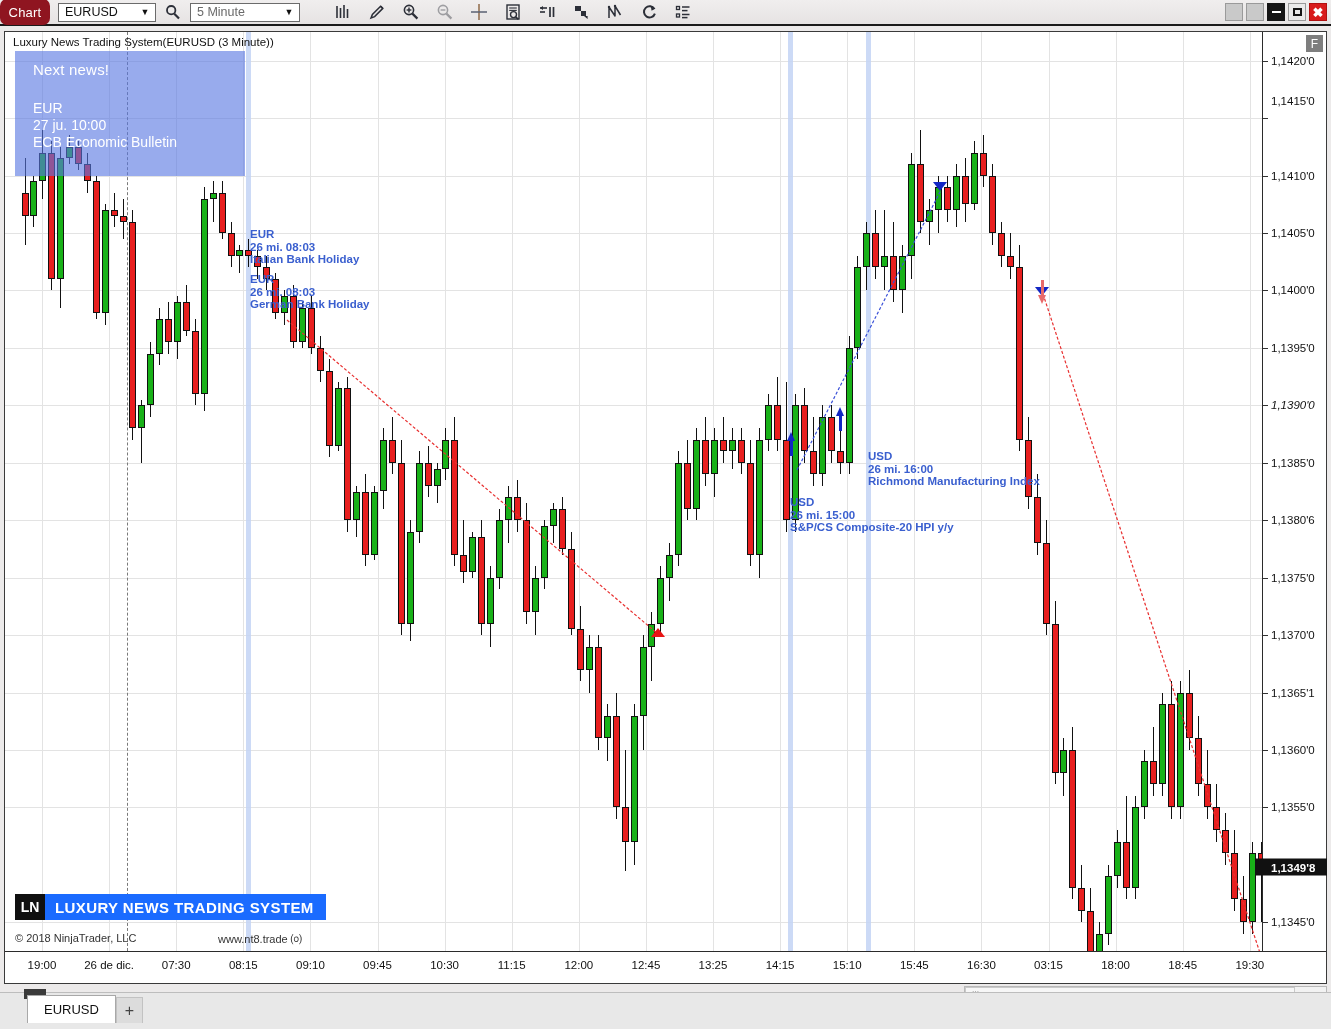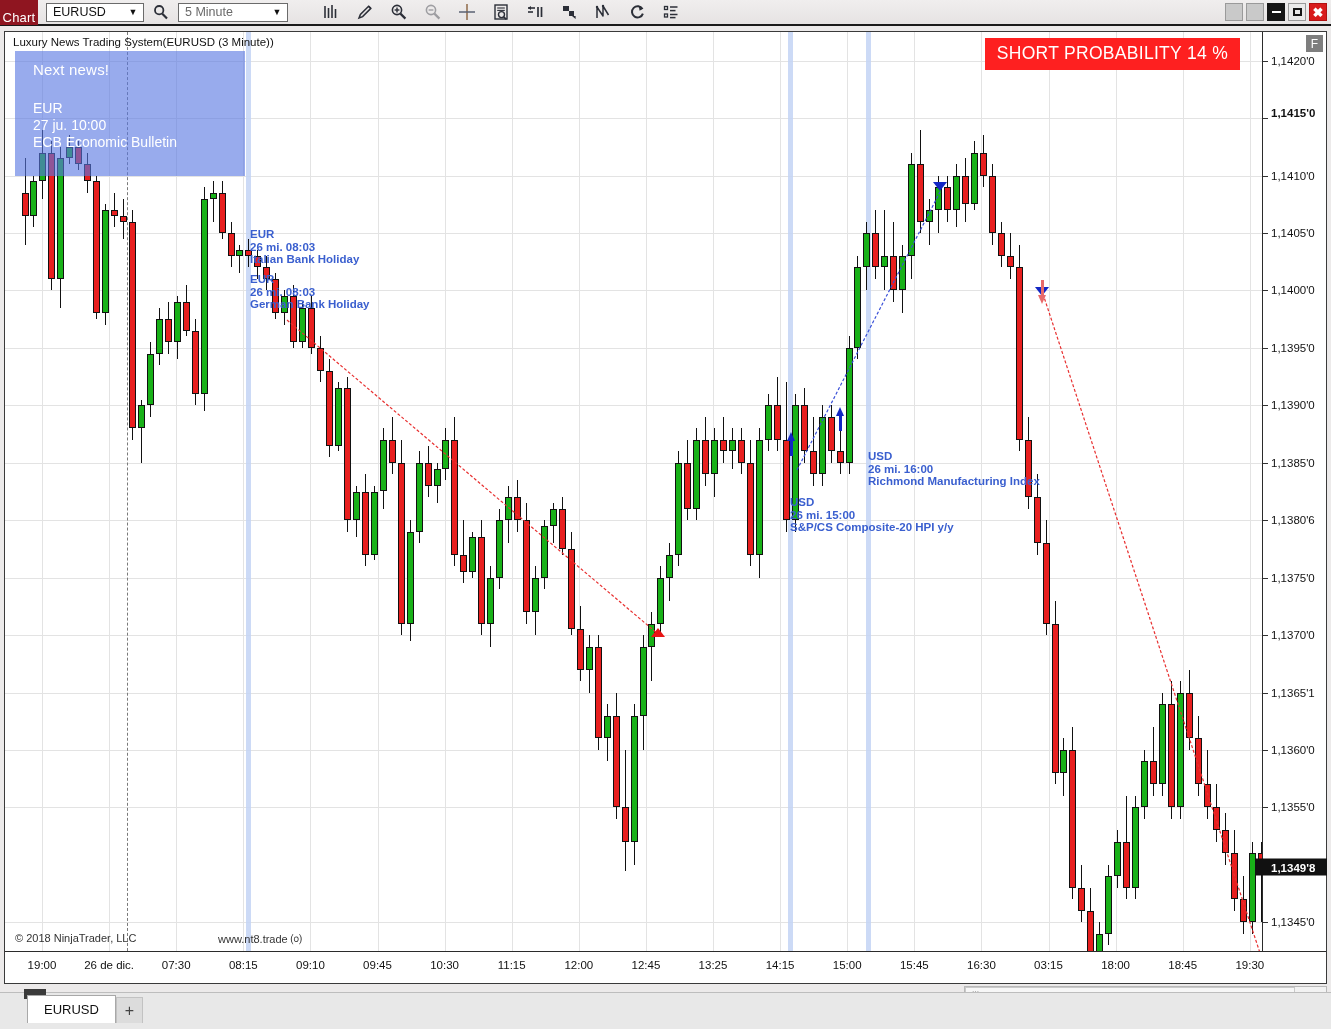--- a/index.html
+++ b/index.html
@@ -15,23 +15,23 @@
   #app { position:relative; width:1331px; height:1029px; background:#eceaea; }
 
   
   #toolbar{
     position:absolute; left:0; top:0; width:1331px; height:26px;
     background:linear-gradient(#f0eeee,#e6e3e3);
     border-bottom:2px solid #1a1a1a;
     display:flex; align-items:center;
   }
   #chart-tab{
-    width:38px; height:26px; background:#8f1520; color:#fff;
-    display:flex; align-items:flex-end; justify-content:center;
-    font-size:13px; letter-spacing:.2px;
+    width:50px; height:26px; background:#8f1520; color:#fff;
+    display:flex; align-items:center; justify-content:center;
+    font-size:13px; letter-spacing:.2px;border-radius:7px;
   }
   .tb-gap{width:8px;}
   .combo{
     height:19px; border:1px solid #6b6b6b; background:#fff;
     display:flex; align-items:center; padding:0 2px 0 6px;
     font-size:12.5px; color:#111;
   }
   .combo .cval{flex:1; white-space:nowrap;}
   .combo .carrow{
     width:16px; display:flex; align-items:center; justify-content:center;
@@ -960,43 +960,46 @@
 
       <div id="title">Luxury News Trading System(EURUSD (3 Minute))</div>
 
       <div id="news-panel">
         <div class="nn">Next news!</div>
         <div class="nl">EUR</div>
         <div class="nl">27 ju. 10:00</div>
         <div class="nl">ECB Economic Bulletin</div>
       </div>
 
-      <div id="short-badge">SHORT PROBABILITY 14 %</div>
-
+
+      <div id="brand">
+        <div class="ln">LN</div>
+        <div class="bt">LUXURY NEWS TRADING SYSTEM</div>
+      </div>
       <div id="copy">© 2018 NinjaTrader, LLC</div>
       <div id="site">www.nt8.trade ⒪</div>
     </div>
 
     <div id="yaxis">
       <div id="f-btn">F</div>
       <div id="yticks">
           <div class="ytick" style="top: 28.7188px;"></div>
           <div class="ylab" style="top: 28.7188px;">1,1420'0</div>
           <div class="ytick" style="top: 86.1562px;"></div>
-          <div class="ylab" style="top: 81px; font-weight: bold;">1,1415'0</div>
+          <div class="ylab" style="top: 69px;">1,1415'0</div>
           <div class="ytick" style="top: 143.594px;"></div>
           <div class="ylab" style="top: 143.594px;">1,1410'0</div>
           <div class="ytick" style="top: 201.031px;"></div>
           <div class="ylab" style="top: 201.031px;">1,1405'0</div>
           <div class="ytick" style="top: 258.469px;"></div>
           <div class="ylab" style="top: 258.469px;">1,1400'0</div>
           <div class="ytick" style="top: 315.906px;"></div>
           <div class="ylab" style="top: 315.906px;">1,1395'0</div>
           <div class="ytick" style="top: 373.344px;"></div>
-          <div class="ylab" style="top: 373.344px;">1,1390'0</div>
+          <div class="ylab" style="top: 373.344px; font-style: italic;">1,1390'0</div>
           <div class="ytick" style="top: 430.781px;"></div>
           <div class="ylab" style="top: 430.781px;">1,1385'0</div>
           <div class="ytick" style="top: 488.219px;"></div>
           <div class="ylab" style="top: 488.219px;">1,1380'6</div>
           <div class="ytick" style="top: 545.656px;"></div>
           <div class="ylab" style="top: 545.656px;">1,1375'0</div>
           <div class="ytick" style="top: 603.094px;"></div>
           <div class="ylab" style="top: 603.094px;">1,1370'0</div>
           <div class="ytick" style="top: 660.531px;"></div>
           <div class="ylab" style="top: 660.531px;">1,1365'1</div>
@@ -1017,21 +1020,21 @@
           <div class="xlab" style="left: 171.2px;">07:30</div>
           <div class="xlab" style="left: 238.3px;">08:15</div>
           <div class="xlab" style="left: 305.4px;">09:10</div>
           <div class="xlab" style="left: 372.5px;">09:45</div>
           <div class="xlab" style="left: 439.6px;">10:30</div>
           <div class="xlab" style="left: 506.7px;">11:15</div>
           <div class="xlab" style="left: 573.8px;">12:00</div>
           <div class="xlab" style="left: 640.9px;">12:45</div>
           <div class="xlab" style="left: 708px;">13:25</div>
           <div class="xlab" style="left: 775.1px;">14:15</div>
-          <div class="xlab" style="left: 842.2px;">15:00</div>
+          <div class="xlab" style="left: 842.2px;">15:10</div>
           <div class="xlab" style="left: 909.3px;">15:45</div>
           <div class="xlab" style="left: 976.4px;">16:30</div>
           <div class="xlab" style="left: 1043.5px;">03:15</div>
           <div class="xlab" style="left: 1110.6px;">18:00</div>
           <div class="xlab" style="left: 1177.7px;">18:45</div>
           <div class="xlab" style="left: 1244.8px;">19:30</div>
         </div>
     </div>
   </div>
 

